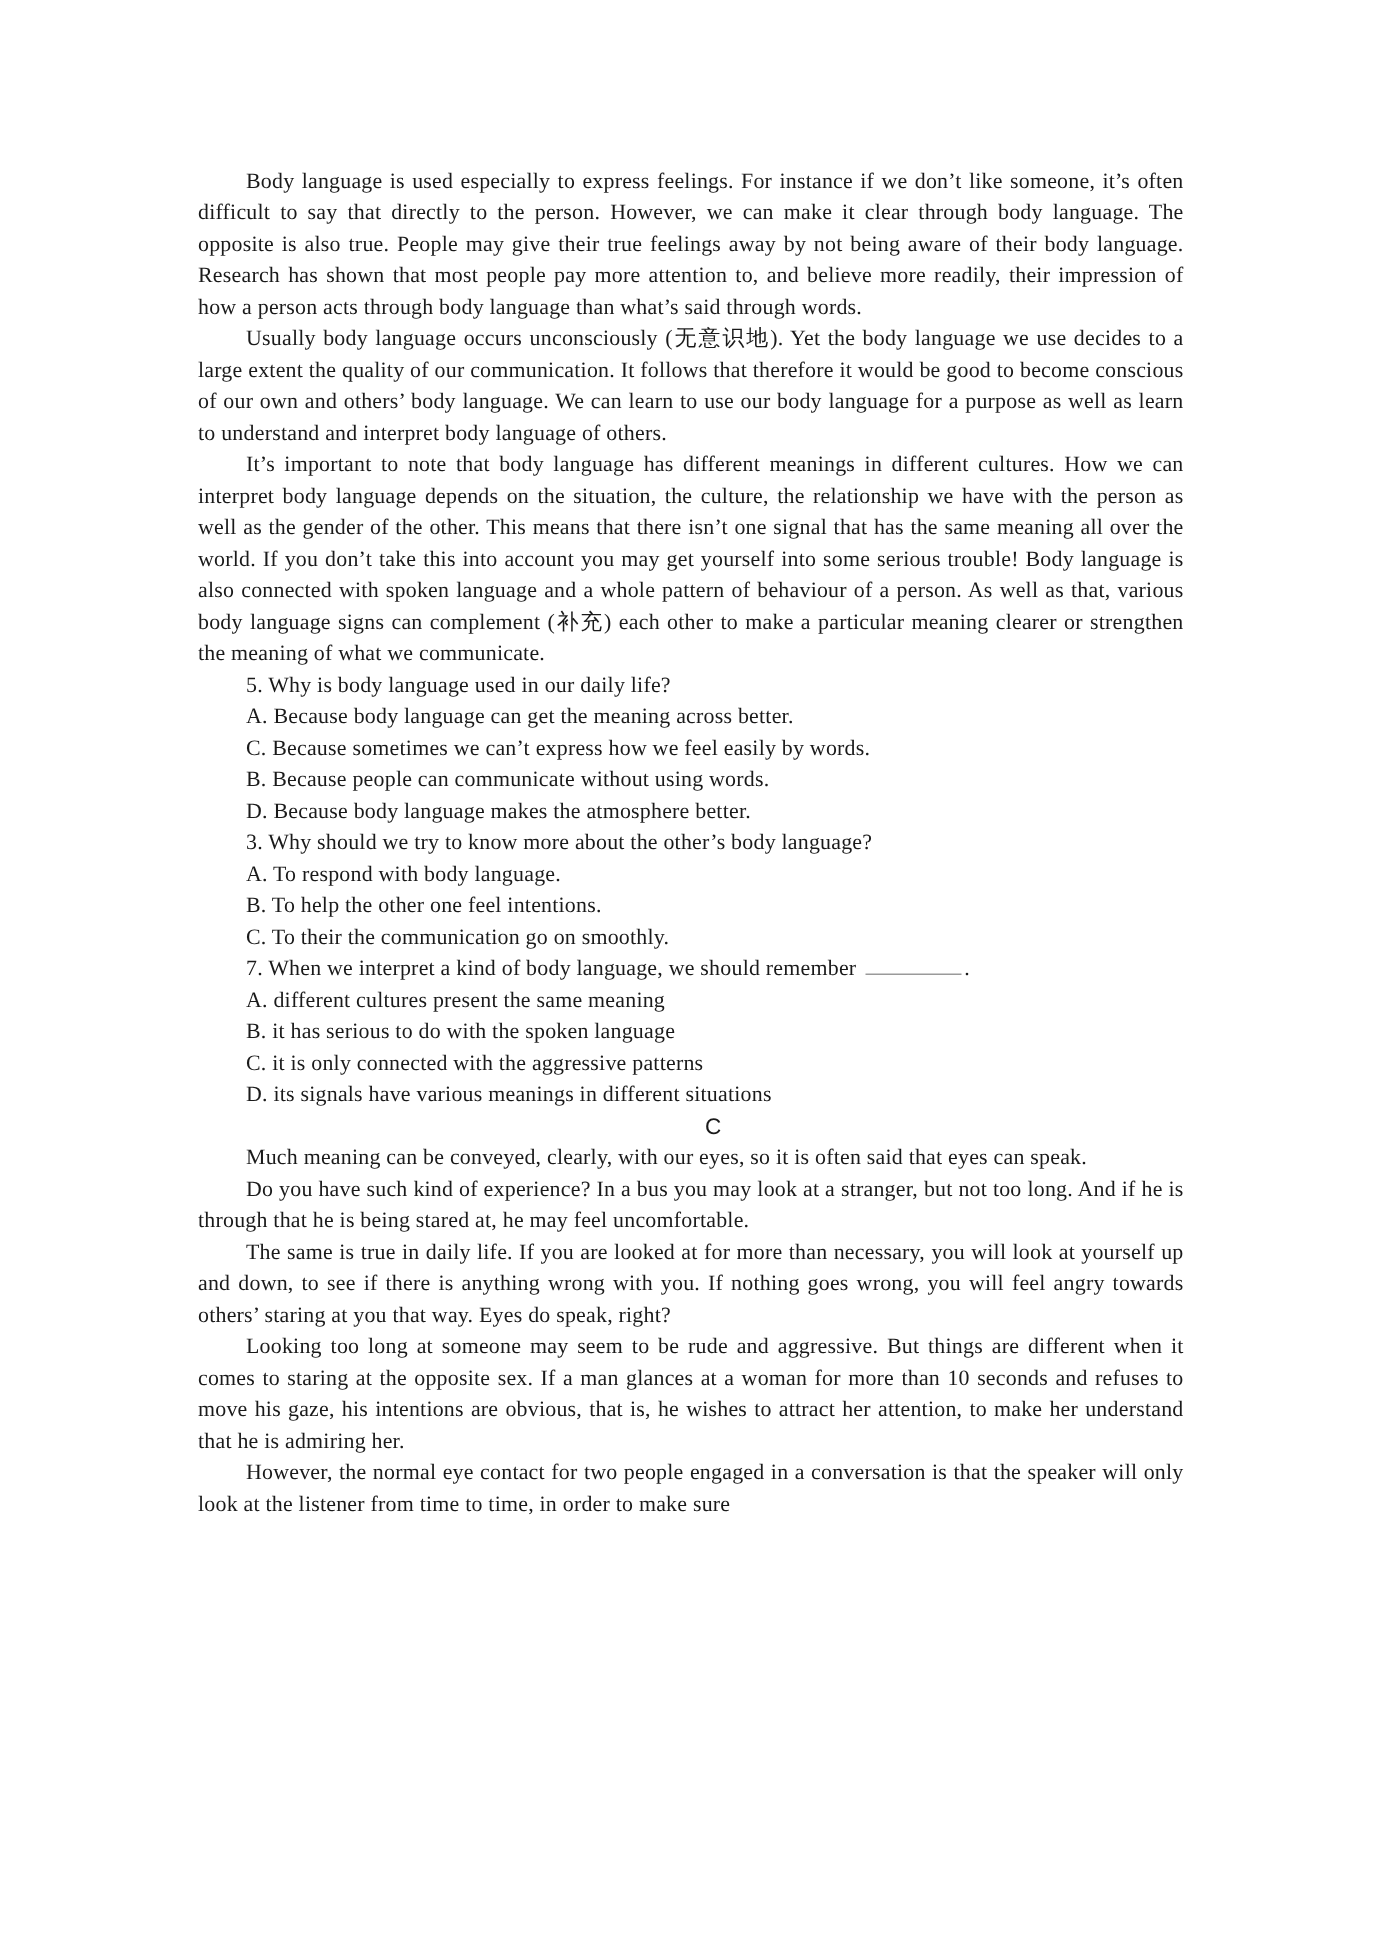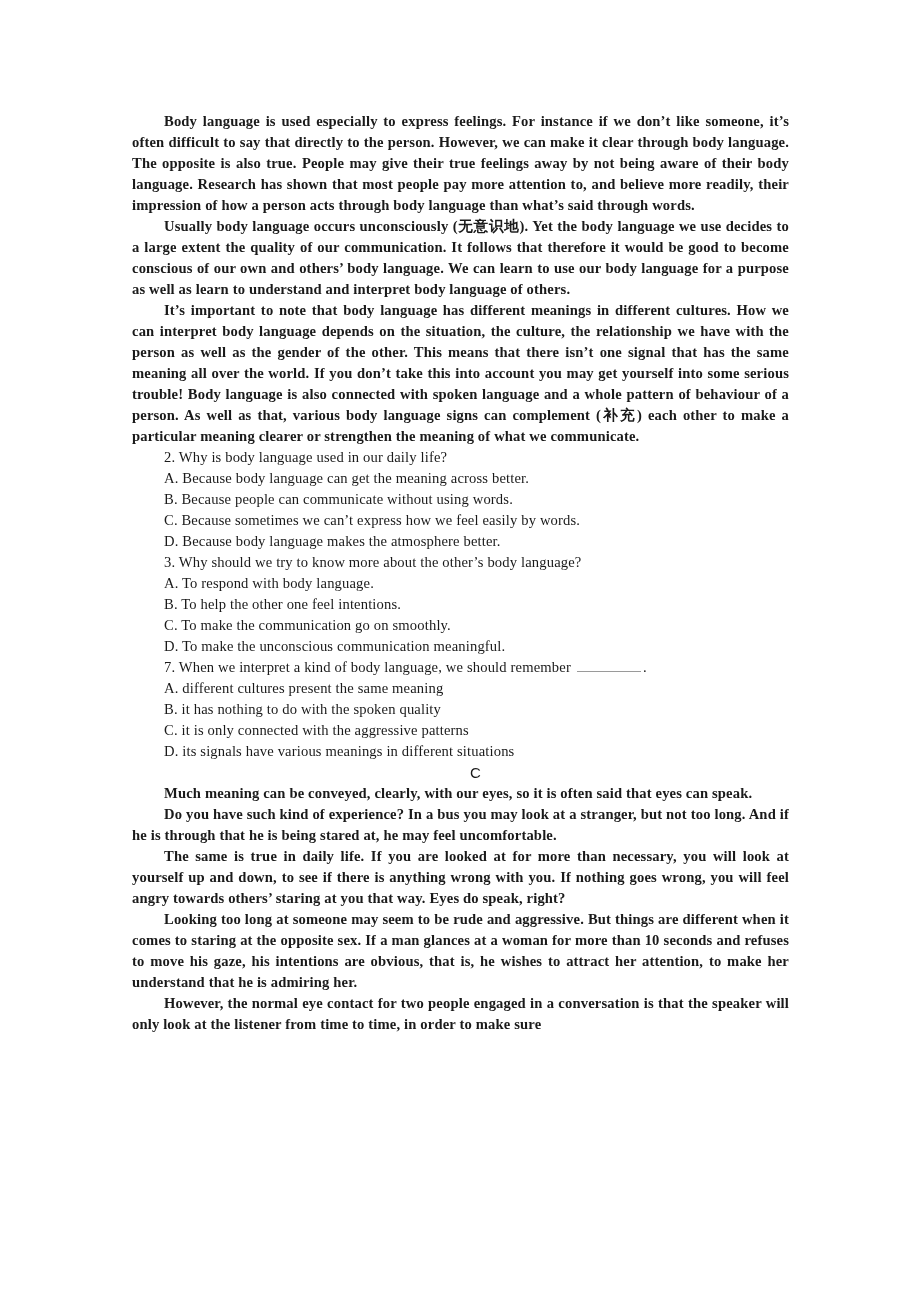--- a/index.html
+++ b/index.html
@@ -22,21 +22,20 @@
       font-family: "Liberation Serif", "DejaVu Serif", serif;
       font-size: 14.6px;
       line-height: 21px;
       letter-spacing: 0.15px;
     }
     .para {
       margin: 0;
       text-indent: 32px;
       text-align: justify;
       text-align-last: left;
-      font-weight: bold;
     }
     .q-line {
       margin: 0;
       padding-left: 32px;
       white-space: pre;
     }
     .blank {
       display: inline-block;
       width: 64px;
       border-bottom: 1px solid #9a9a9a;
@@ -57,39 +56,38 @@
 <body>
 
 <div class="page">
 
   <div>
     <p class="para">Body language is used especially to express feelings. For instance if we don’t like someone, it’s often difficult to say that directly to the person. However, we can make it clear through body language. The opposite is also true. People may give their true feelings away by not being aware of their body language. Research has shown that most people pay more attention to, and believe more readily, their impression of how a person acts through body language than what’s said through words.</p>
     <p class="para">Usually body language occurs unconsciously (无意识地). Yet the body language we use decides to a large extent the quality of our communication. It follows that therefore it would be good to become conscious of our own and others’ body language. We can learn to use our body language for a purpose as well as learn to understand and interpret body language of others.</p>
     <p class="para">It’s important to note that body language has different meanings in different cultures. How we can interpret body language depends on the situation, the culture, the relationship we have with the person as well as the gender of the other. This means that there isn’t one signal that has the same meaning all over the world. If you don’t take this into account you may get yourself into some serious trouble! Body language is also connected with spoken language and a whole pattern of behaviour of a person. As well as that, various body language signs can complement (补充) each other to make a particular meaning clearer or strengthen the meaning of what we communicate.</p>
 
     <div>
-      <p class="q-line">2. Why is body language used in our daily life?</p>
+      <p class="q-line">5. Why is body language used in our daily life?</p>
       <p class="q-line">A. Because body language can get the meaning across better.</p>
+      <p class="q-line">C. Because sometimes we can’t express how we feel easily by words.</p>
       <p class="q-line">B. Because people can communicate without using words.</p>
-      <p class="q-line">C. Because sometimes we can’t express how we feel easily by words.</p>
       <p class="q-line">D. Because body language makes the atmosphere better.</p>
     </div>
 
     <div>
       <p class="q-line">3. Why should we try to know more about the other’s body language?</p>
       <p class="q-line">A. To respond with body language.</p>
       <p class="q-line">B. To help the other one feel intentions.</p>
-      <p class="q-line">C. To make the communication go on smoothly.</p>
-      <p class="q-line">D. To make the unconscious communication meaningful.</p>
+      <p class="q-line">C. To their the communication go on smoothly.</p>
     </div>
 
     <div>
       <p class="q-line"><span>7. When we interpret a kind of body language, we should remember</span><span class="blank"></span><span>.</span></p>
       <p class="q-line">A. different cultures present the same meaning</p>
-      <p class="q-line">B. it has nothing to do with the spoken quality</p>
+      <p class="q-line">B. it has serious to do with the spoken language</p>
       <p class="q-line">C. it is only connected with the aggressive patterns</p>
       <p class="q-line">D. its signals have various meanings in different situations</p>
     </div>
   </div>
 
   <div>
     <p class="section-heading">C</p>
     <p class="para">Much meaning can be conveyed, clearly, with our eyes, so it is often said that eyes can speak.</p>
     <p class="para">Do you have such kind of experience? In a bus you may look at a stranger, but not too long. And if he is through that he is being stared at, he may feel uncomfortable.</p>
     <p class="para">The same is true in daily life. If you are looked at for more than necessary, you will look at yourself up and down, to see if there is anything wrong with you. If nothing goes wrong, you will feel angry towards others’ staring at you that way. Eyes do speak, right?</p>

